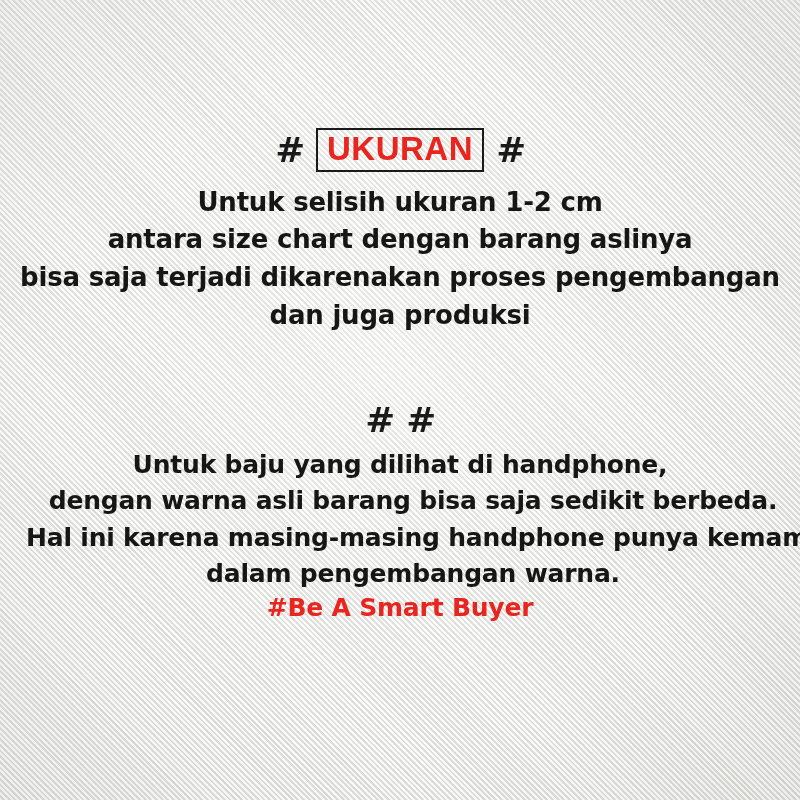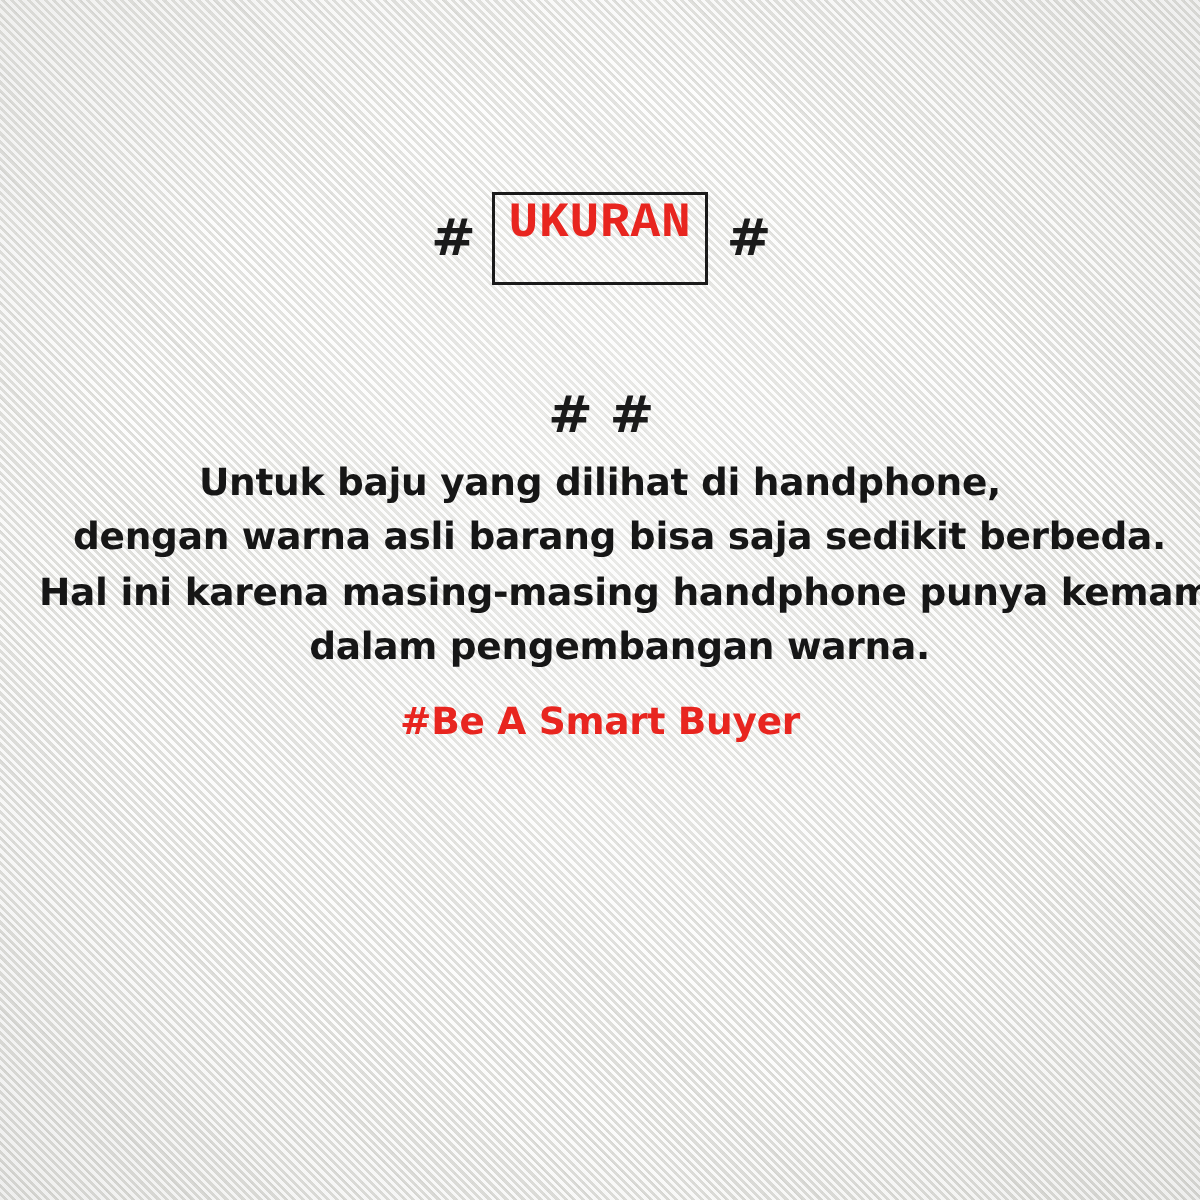--- a/index.html
+++ b/index.html
@@ -74,22 +74,22 @@
     font-weight: 700;
     color: #1a1a1a;
     line-height: 1;
     letter-spacing: -1px;
     transform: scaleX(1.05);
   }
 
   .boxed-title {
     display: inline-block;
     border: 2px solid #1a1a1a;
-    padding: 1px 9px 21px 9px;
-    font-family: Liberation Mono, monospace;
+    padding: 1px 9px 3px 9px;
+    font-family: Liberation Sans, sans-serif;
     font-size: 33px;
     font-weight: 700;
     color: #e8251f;
     letter-spacing: 0.5px;
     line-height: 1.08;
     background: transparent;
   }
 
   
   .lines {
@@ -113,21 +113,21 @@
   #ukuran-lines .line + .line { margin-top: 4px; }
 
   
   #warna-heading { margin-top: 70px; }
   #warna-lines { margin-top: 12px; }
   #warna-lines .line { font-size: 25px; }
   #warna-lines .line + .line { margin-top: 4px; padding-left: 26px; }
   #warna-lines .line.wide { font-size: 25px; }
 
   .tagline {
-    margin-top: 18px;
+    margin-top: 2px;
     font-family: "DejaVu Sans", sans-serif;
     font-weight: 700;
     font-size: 25px;
     color: #e8251f;
     letter-spacing: -0.2px;
   }
 </style>
 </head>
 <body>
 
@@ -135,20 +135,26 @@
   <div class="vignette"></div>
 
   <div class="content">
 
     <div class="section-heading" id="ukuran-heading">
       <span class="hash">#</span>
       <span class="boxed-title">UKURAN</span>
       <span class="hash">#</span>
     </div>
 
+    <div class="lines" id="ukuran-lines">
+      <div class="line">Untuk selisih ukuran 1-2 cm</div>
+      <div class="line">antara size chart dengan barang aslinya</div>
+      <div class="line">bisa saja terjadi dikarenakan proses pengembangan</div>
+      <div class="line">dan juga produksi</div>
+    </div>
 
     <div class="section-heading" id="warna-heading">
       <span class="hash">#</span>
       <span class="hash">#</span>
     </div>
 
     <div class="lines" id="warna-lines">
       <div class="line">Untuk baju yang dilihat di handphone,</div>
       <div class="line">dengan warna asli barang bisa saja sedikit berbeda.</div>
       <div class="line wide">Hal ini karena masing-masing handphone punya kemampuan yg berbeda</div>

